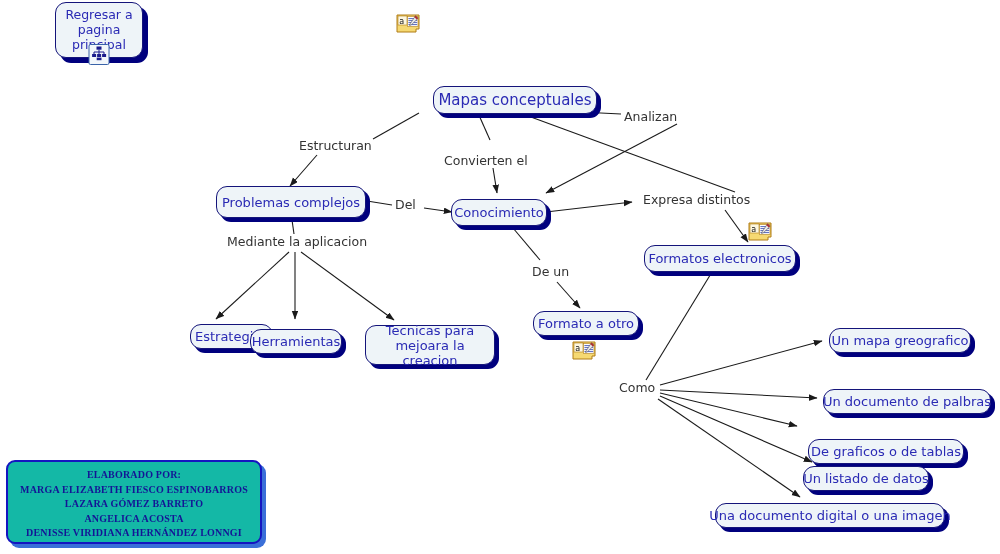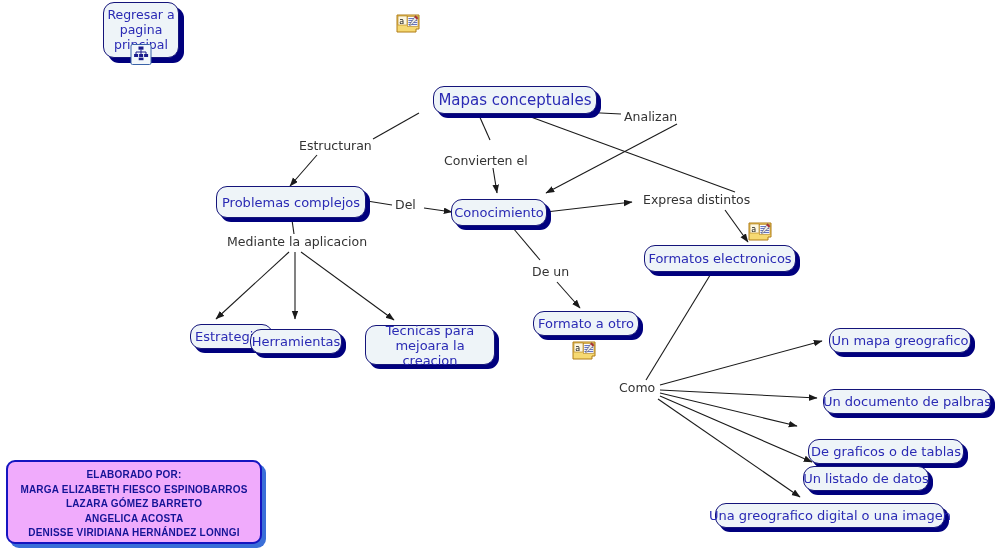--- a/index.html
+++ b/index.html
@@ -87,27 +87,27 @@
   .noteicon {
     position: absolute;
     width: 26px;
     height: 20px;
     z-index: 8;
   }
   
   .credits {
     position: absolute;
     box-sizing: border-box;
-    background: #f0abfc;
+    background: #14b8a6;
     border: 2px solid #1515c0;
     border-radius: 9px;
     box-shadow: 4px 4px 0 0 #3a6fd8;
     text-align: center;
     color: #141496;
-    font-family: Liberation Sans, sans-serif;
+    font-family: Liberation Serif, serif;
     font-weight: bold;
     font-size: 10px;
     line-height: 14.5px;
     letter-spacing: 0.2px;
     padding-top: 6px;
     z-index: 7;
   }
   .credits div { white-space: nowrap; }
   svg.links { position: absolute; left:0; top:0; width:1000px; height:554px; z-index: 2; }
 </style>
@@ -165,21 +165,21 @@
       <line x1="660" y1="390" x2="817" y2="398" marker-end="url(#arrow)"></line>
 
       <line x1="660" y1="393" x2="797" y2="426" marker-end="url(#arrow)"></line>
 
       <line x1="660" y1="396" x2="812" y2="462" marker-end="url(#arrow)"></line>
 
       <line x1="658" y1="399" x2="800" y2="497" marker-end="url(#arrow)"></line>
     </g>
   </svg>
 
-  <div class="homenode" style="left:55px; top:2px; width:76px; height:56px;margin-left:48px;">
+  <div class="homenode" style="left:55px; top:2px; width:88px; height:56px;">
     <div>Regresar a</div>
     <div>pagina</div>
     <div>principal</div>
     <span class="homeicon">
       <svg width="17" height="17" viewBox="0 0 17 17">
         <rect x="6" y="1.5" width="5" height="3.2" fill="#1b1b8c"></rect>
         <line x1="8.5" y1="4.7" x2="8.5" y2="7" stroke="#1b1b8c" stroke-width="1"></line>
         <line x1="3.5" y1="7" x2="13.5" y2="7" stroke="#1b1b8c" stroke-width="1"></line>
         <line x1="3.5" y1="7" x2="3.5" y2="9" stroke="#1b1b8c" stroke-width="1"></line>
         <line x1="8.5" y1="7" x2="8.5" y2="9" stroke="#1b1b8c" stroke-width="1"></line>
@@ -263,21 +263,21 @@
   <div class="node" style="left:533px; top:311px; width:106px; height:25px;">Formato a otro</div>
 
   <div class="node" style="left:829px; top:328px; width:142px; height:25px;">Un mapa greografico</div>
 
   <div class="node" style="left:823px; top:389px; width:168px; height:25px;">Un documento de palbras</div>
 
   <div class="node" style="left:808px; top:439px; width:156px; height:25px;">De graficos o de tablas</div>
 
   <div class="node" style="left:803px; top:466px; width:126px; height:25px;">Un listado de datos</div>
 
-  <div class="node" style="left:715px; top:503px; width:230px; height:25px;">Una greografico digital  o una imagen</div>
+  <div class="node" style="left:715px; top:503px; width:230px; height:25px;">Una documento digital  o una imagen</div>
 
   <div class="linklabel" style="left:299px; top:139px;">Estructuran</div>
 
   <div class="linklabel" style="left:444px; top:154px;">Convierten el</div>
 
   <div class="linklabel" style="left:624px; top:110px;">Analizan</div>
 
   <div class="linklabel" style="left:395px; top:198px;">Del</div>
 
   <div class="linklabel" style="left:227px; top:235px;">Mediante la aplicacion</div>

